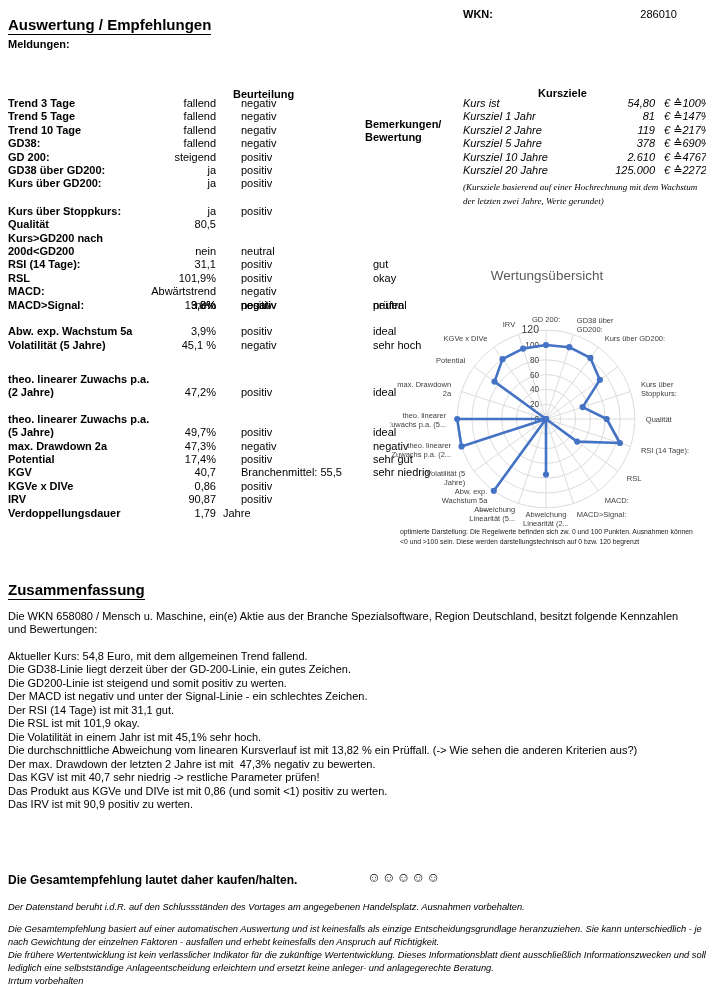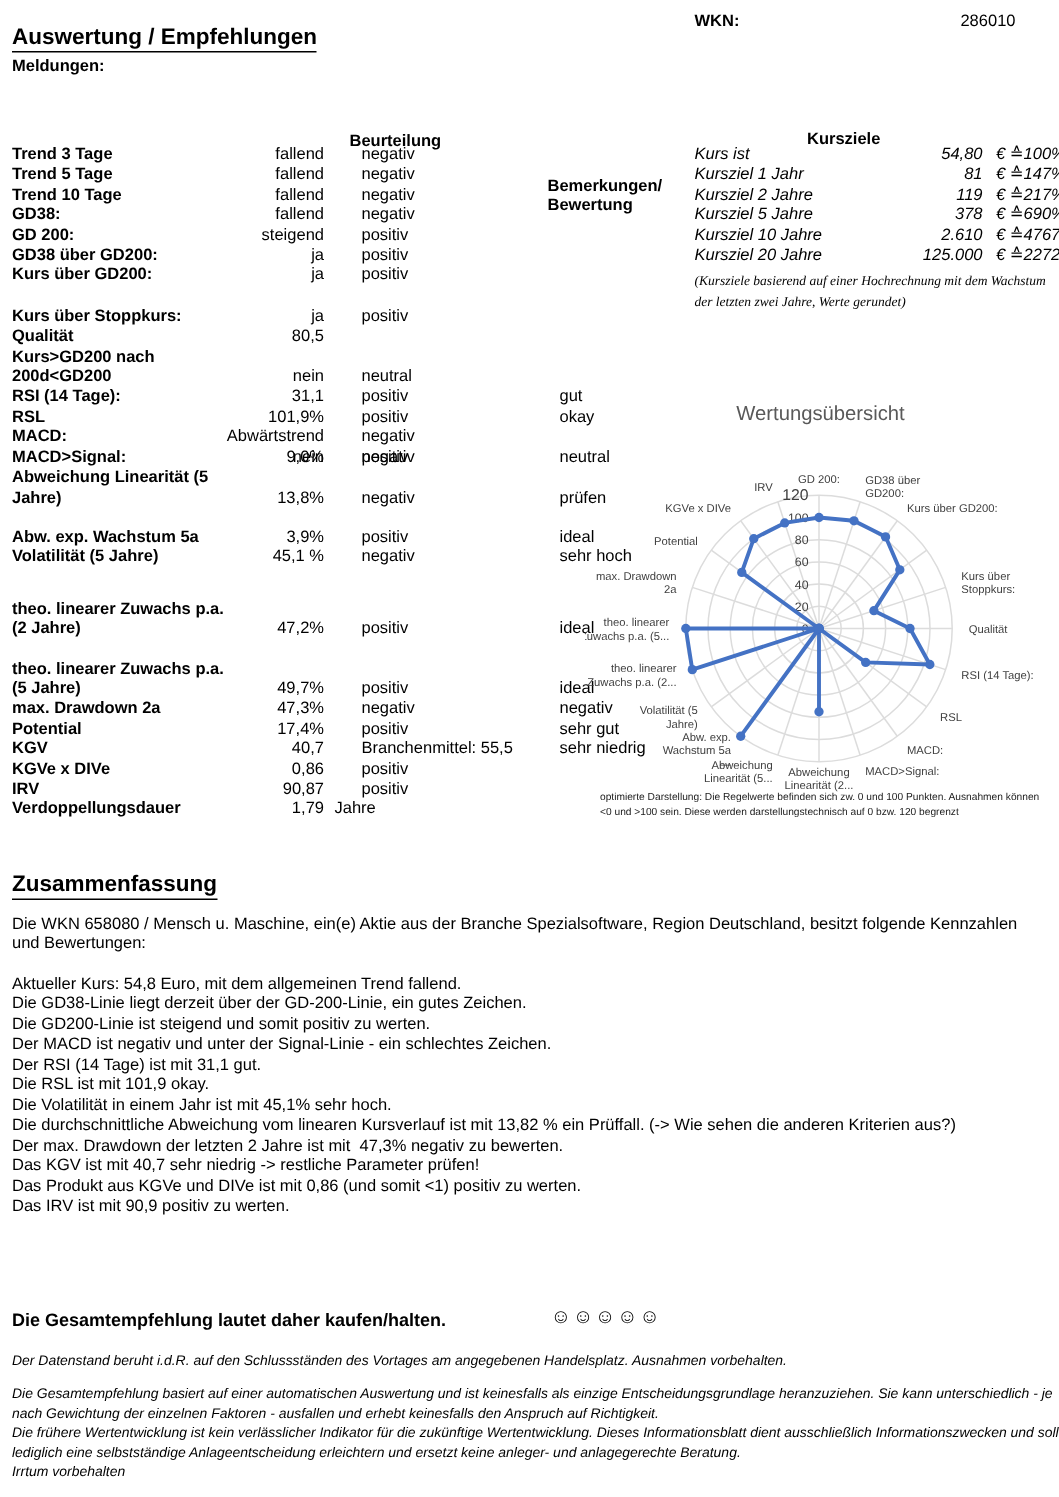--- a/index.html
+++ b/index.html
@@ -134,21 +134,20 @@
         <span class="tl">MACD&gt;Signal:</span>
         <span class="tv">nein</span>
         <span class="tb">negativ</span>
       </div>
       <div class="trow">
         <span class="tv">9,0%</span>
         <span class="tb">positiv</span>
         <span class="tm">neutral</span>
       </div>
       <div class="trow">
-        <span class="tl">Abweichung Linearität (5 Jahre)</span>
         <span class="tv">13,8%</span>
         <span class="tb">negativ</span>
         <span class="tm">prüfen</span>
       </div>
       <div class="sp" style="height: 13px;"></div>
       <div class="trow">
         <span class="tl">Abw. exp. Wachstum 5a</span>
         <span class="tv">3,9%</span>
         <span class="tb">positiv</span>
         <span class="tm">ideal</span>

